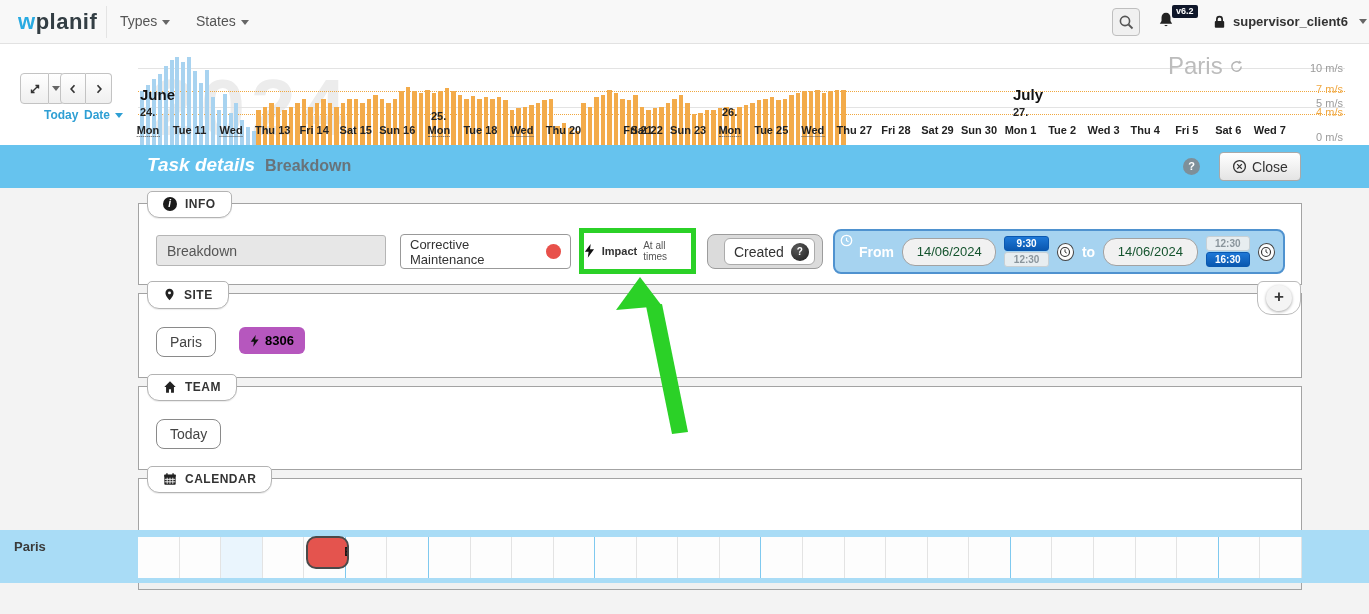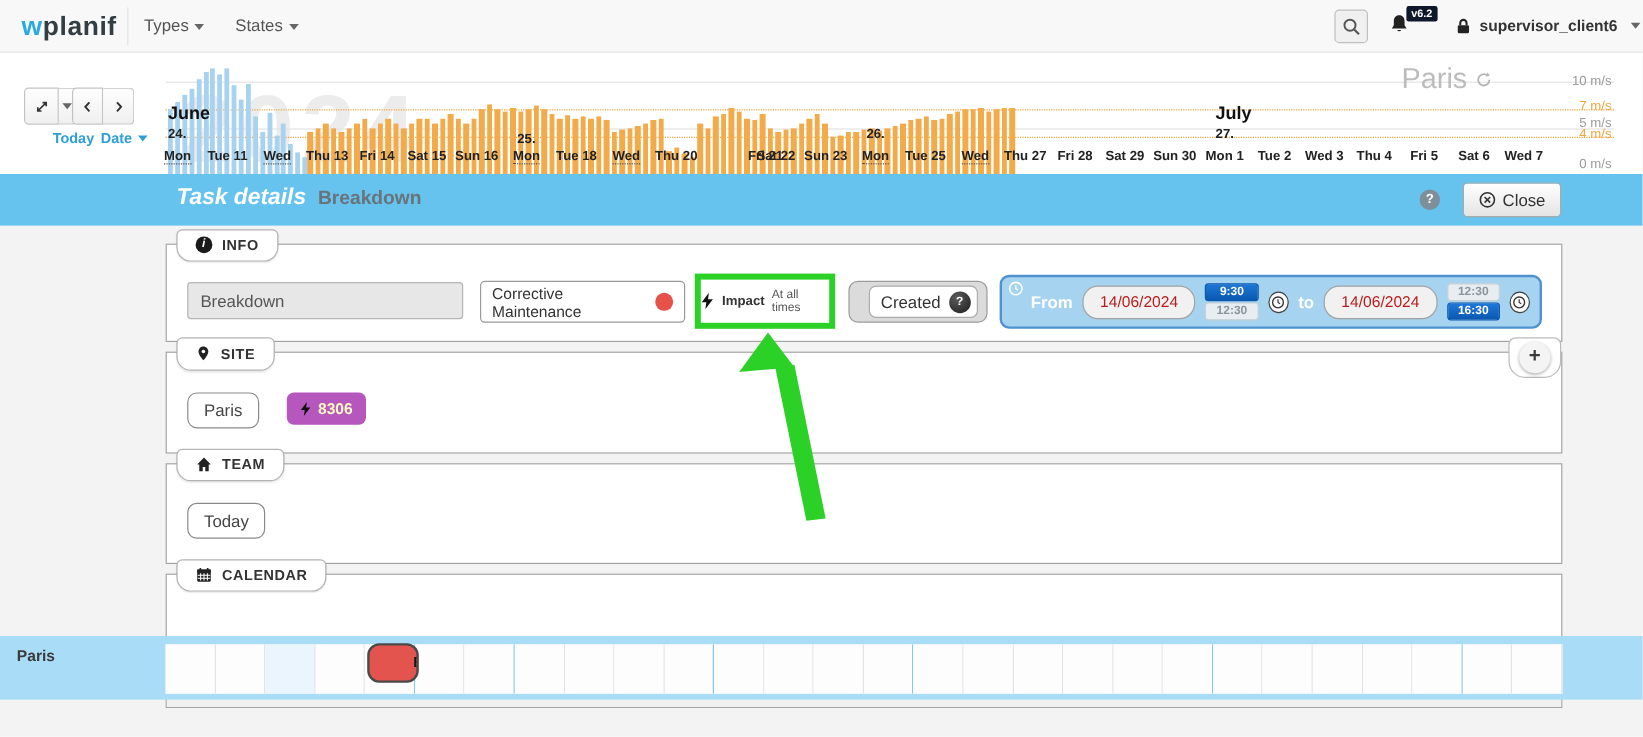--- a/index.html
+++ b/index.html
@@ -64,30 +64,30 @@
   #type-box { position:absolute; left:261px; top:30px; width:171px; height:35px; background:#fff; border:1px solid #999; border-radius:4px; display:flex; align-items:center; justify-content:space-between; padding:0 9px; font-size:13px; color:#333; cursor:pointer; }
   .red-dot { width:15px; height:15px; border-radius:50%; background:#e8504a; }
   #impact-btn { position:absolute; left:440px; top:24px; width:117px; height:46px; background:#fff; border:5px solid #2bd127; display:flex; align-items:center; justify-content:center; gap:6px; cursor:pointer; }
   #impact-btn .lbl { font-size:11px; font-weight:bold; color:#333; }
   #impact-btn .val { font-size:10px; color:#555; }
   #status-group { position:absolute; left:568px; top:30px; width:116px; height:35px; background:#dbdbdb; border:1px solid #9c9c9c; border-radius:8px; display:flex; align-items:center; padding:0 8px; gap:8px; }
   #status-pill { background:#fff; border:1px solid #ababab; border-radius:6px; height:27px; display:flex; align-items:center; gap:7px; padding:0 5px 0 9px; font-size:14px; color:#333; cursor:pointer; }
   .q-badge { width:18px; height:18px; border-radius:50%; background:radial-gradient(circle at 35% 30%, #5a5a5a, #1e1e1e); color:#fff; font-size:10px; font-weight:bold; text-align:center; line-height:18px; }
   #fromto { position:absolute; left:694px; top:25px; width:452px; height:45px; background:#a6d3f0; border:2px solid #4f92cf; border-radius:8px; display:flex; align-items:center; padding:0 8px 0 24px; gap:8px; }
   #fromto .word { font-size:14px; font-weight:bold; color:#fff; }
-  .date-field { width:100px; height:28px; background:#f1f1f1; border:1px solid #a2a2a2; border-radius:13px; font-size:13px; color:#b91c1c; display:flex; align-items:center; justify-content:center; cursor:pointer; }
+  .date-field { width:100px; height:28px; background:#f1f1f1; border:1px solid #a2a2a2; border-radius:13px; font-size:13px; color:#14532d; display:flex; align-items:center; justify-content:center; cursor:pointer; }
   .time-stack { width:47px; display:flex; flex-direction:column; gap:1px; }
   .time-opt { height:15px; border-radius:3px; background:#e7edf0; border:1px solid #c7d0d5; color:#8a959c; font-size:10px; font-weight:bold; text-align:center; line-height:13px; cursor:pointer; }
   .time-opt.active { background:linear-gradient(#1e78d7,#0a58b0); border-color:#0a58b0; color:#fff; }
   .clock-btn { width:18px; height:18px; border-radius:50%; background:#fdfdfd; border:1px solid #444; display:flex; align-items:center; justify-content:center; cursor:pointer; }
   #fromto-clock { position:absolute; left:5px; top:3px; }
 
   
   .tag-plain { position:absolute; background:#fff; border:1px solid #8a8a8a; border-radius:8px; padding:6px 13px; font-size:14px; color:#444; cursor:pointer; }
-  .tag-purple { position:absolute; background:#b657be; border-radius:6px; padding:6px 11px; font-size:13px; font-weight:bold; color:#fef9c3; display:flex; align-items:center; gap:5px; cursor:pointer; }
+  .tag-purple { position:absolute; background:#b657be; border-radius:6px; padding:6px 11px; font-size:13px; font-weight:bold; color:#000000; display:flex; align-items:center; gap:5px; cursor:pointer; }
   #add-site-wrap { position:absolute; left:1118px; top:-13px; width:44px; height:34px; background:#fff; border:1px solid #bbb; border-radius:6px 6px 14px 14px; display:flex; align-items:center; justify-content:center; }
   #add-site-btn { width:26px; height:26px; border-radius:50%; background:#f4f4f4; box-shadow:0 1px 3px rgba(0,0,0,.35); font-size:17px; font-weight:bold; color:#3a3a3a; text-align:center; line-height:24px; cursor:pointer; }
 
   
   #cal-bottom { position:absolute; left:0; right:0; bottom:0; height:7px; background:#f0f0f0; }
   #cal-band { position:absolute; left:0; top:530px; width:1369px; height:53px; background:#a9dcf6; z-index:5; }
   #cal-row-label { position:absolute; left:14px; top:9px; font-size:13px; font-weight:bold; color:#3a3a3a; }
   #cal-cells { position:absolute; left:138px; top:7px; width:1164px; height:41px; background:#fdfdfd; display:flex; }
   .cal-cell { height:41px; border-right:1px solid #e3e3e3; background:#fdfdfd; cursor:pointer; }
   .cal-cell.hl { background:#eaf5fd; }

